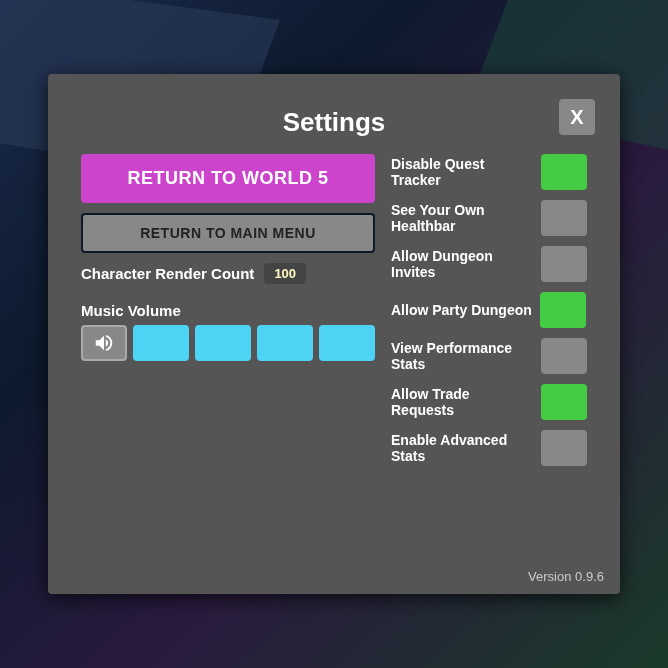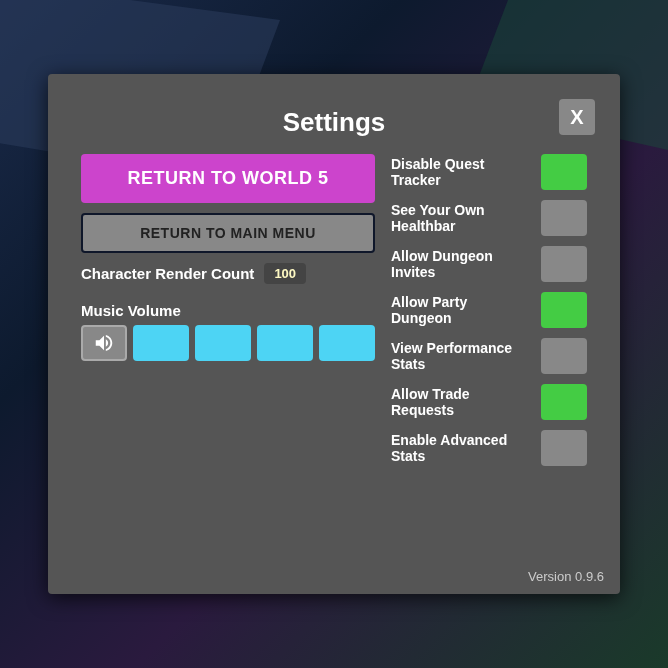--- a/index.html
+++ b/index.html
@@ -205,22 +205,22 @@
       width: 56px;
       height: 36px;
       background: #4dd4f4;
       border-radius: 4px;
       cursor: pointer;
     }
 
     .setting-row {
       display: flex;
       align-items: center;
-      justify-content: flex-end;
-      gap: 16px;
+      justify-content: flex-start;
+      gap: 8px;
     }
 
     .setting-label {
       color: white;
       font-size: 14px;
       font-weight: bold;
     }
 
     .toggle-btn {
       width: 46px;

